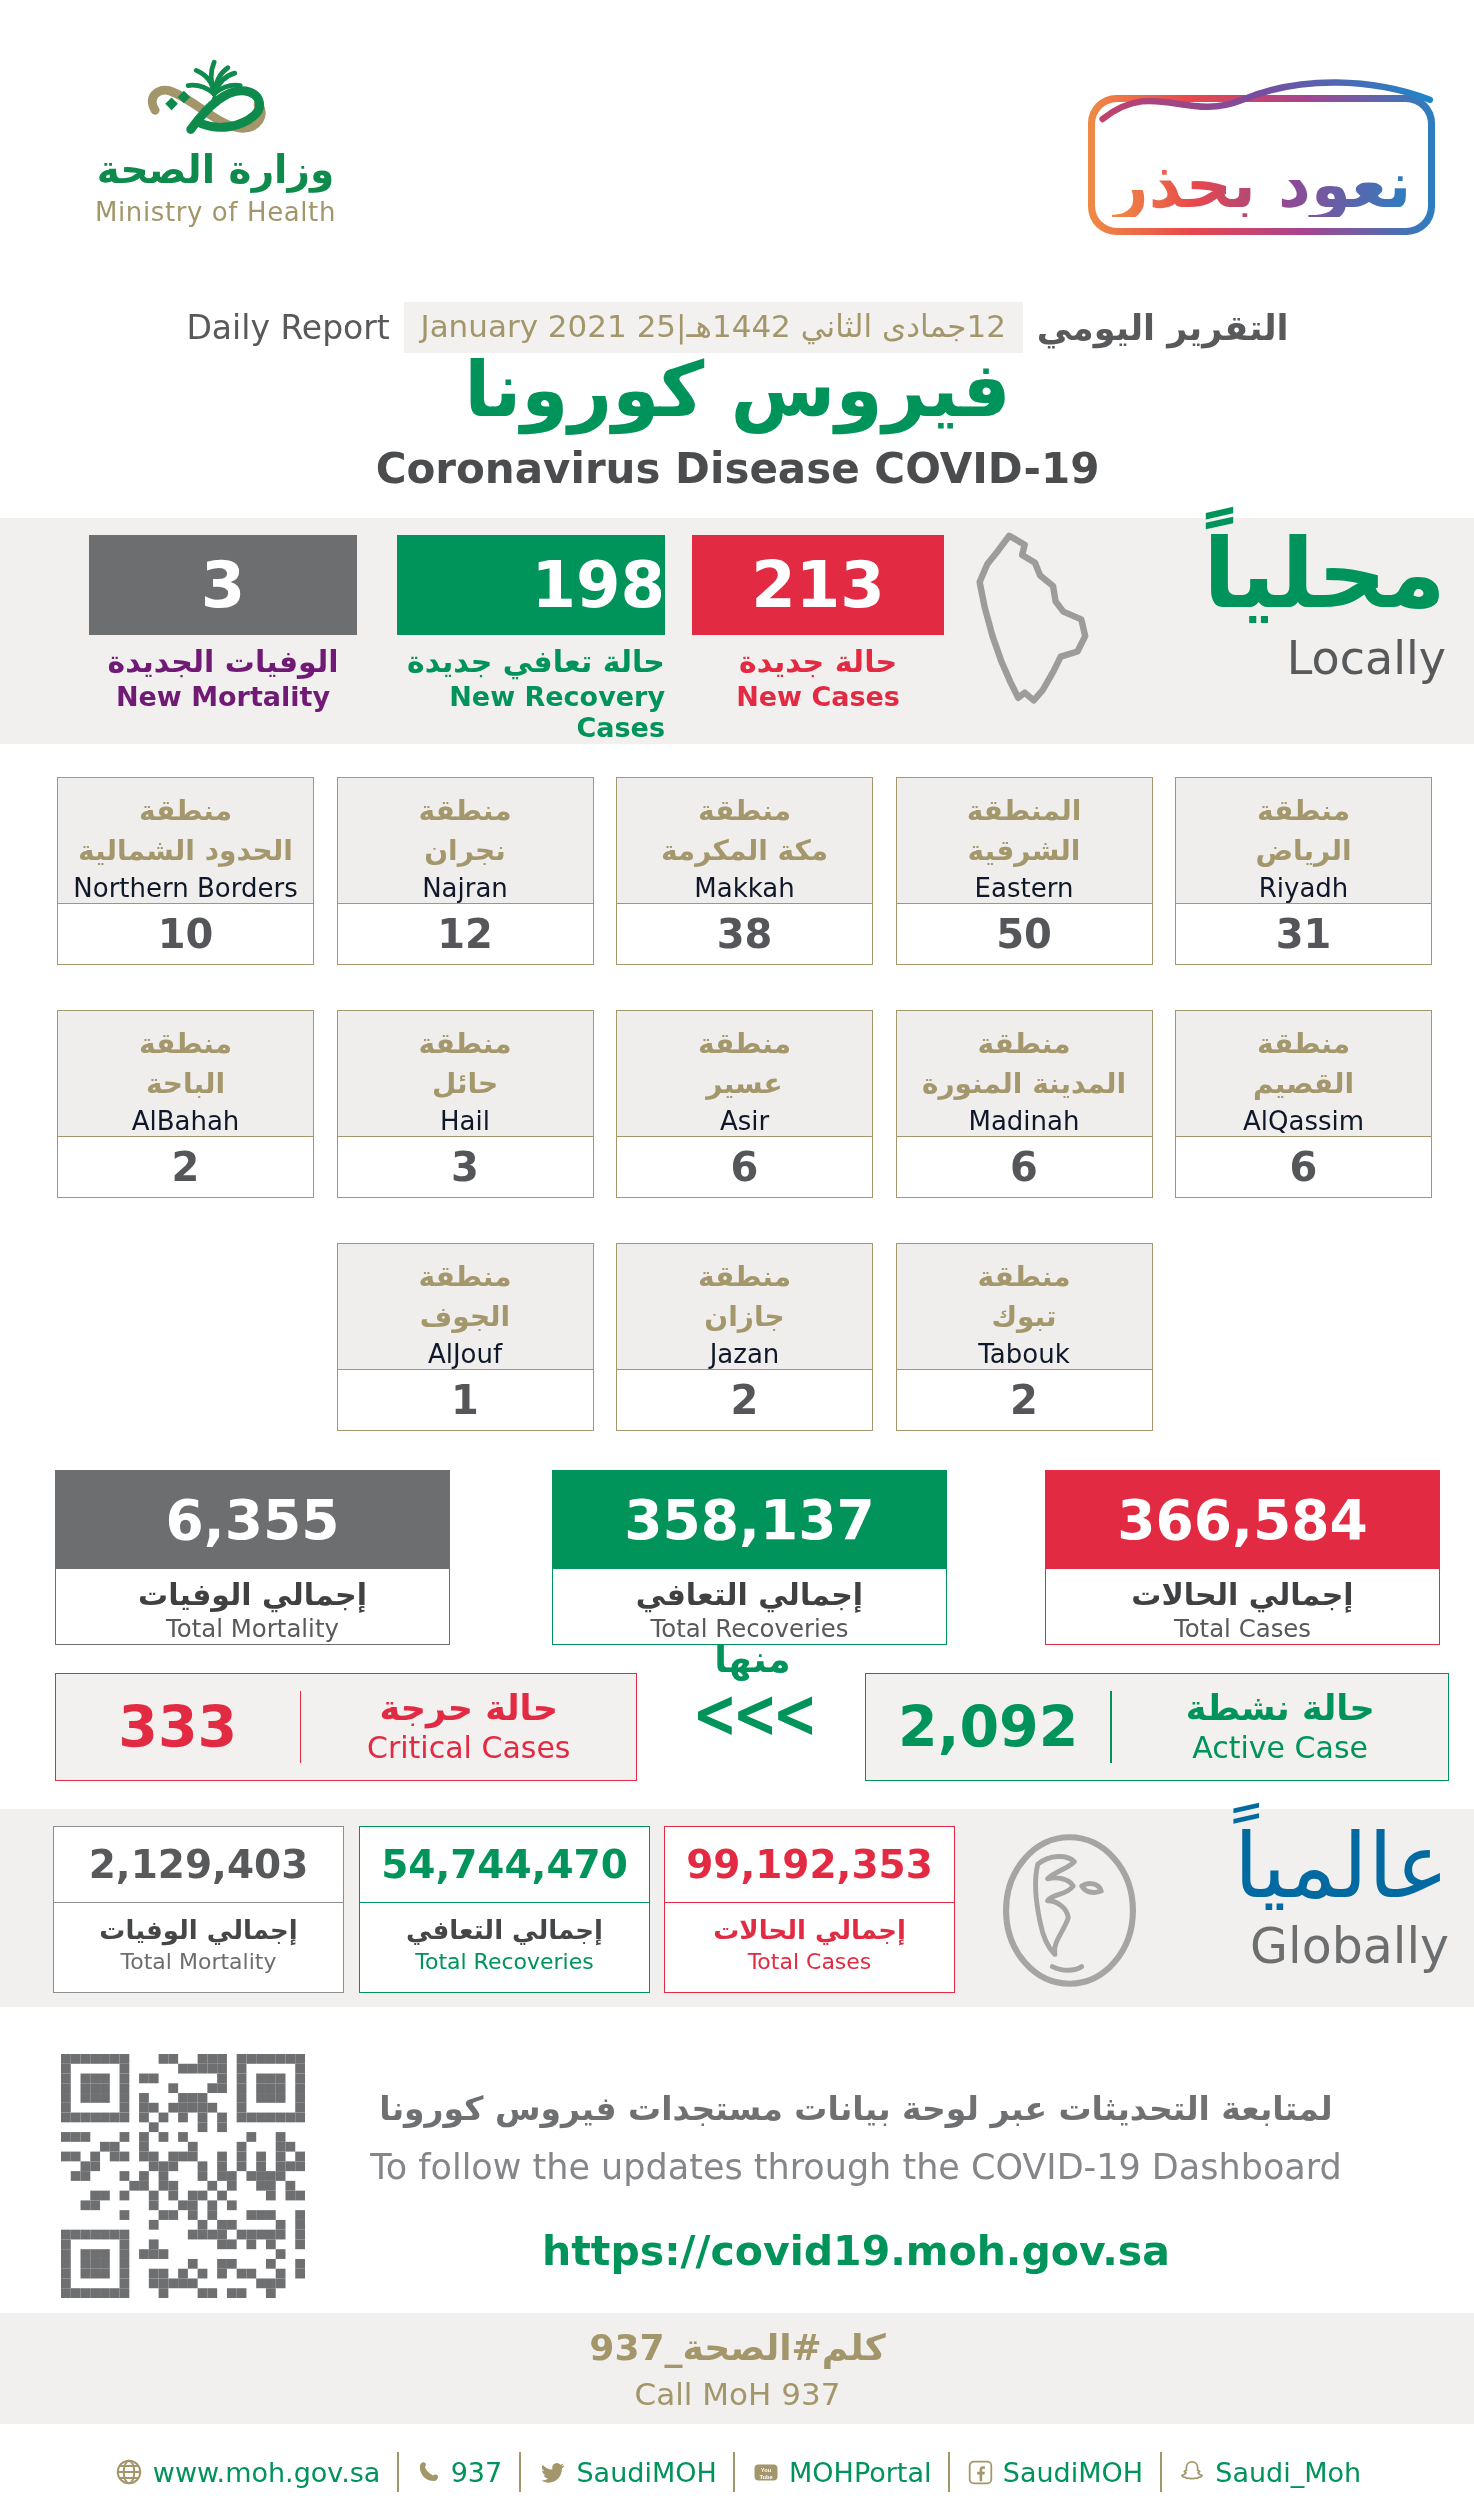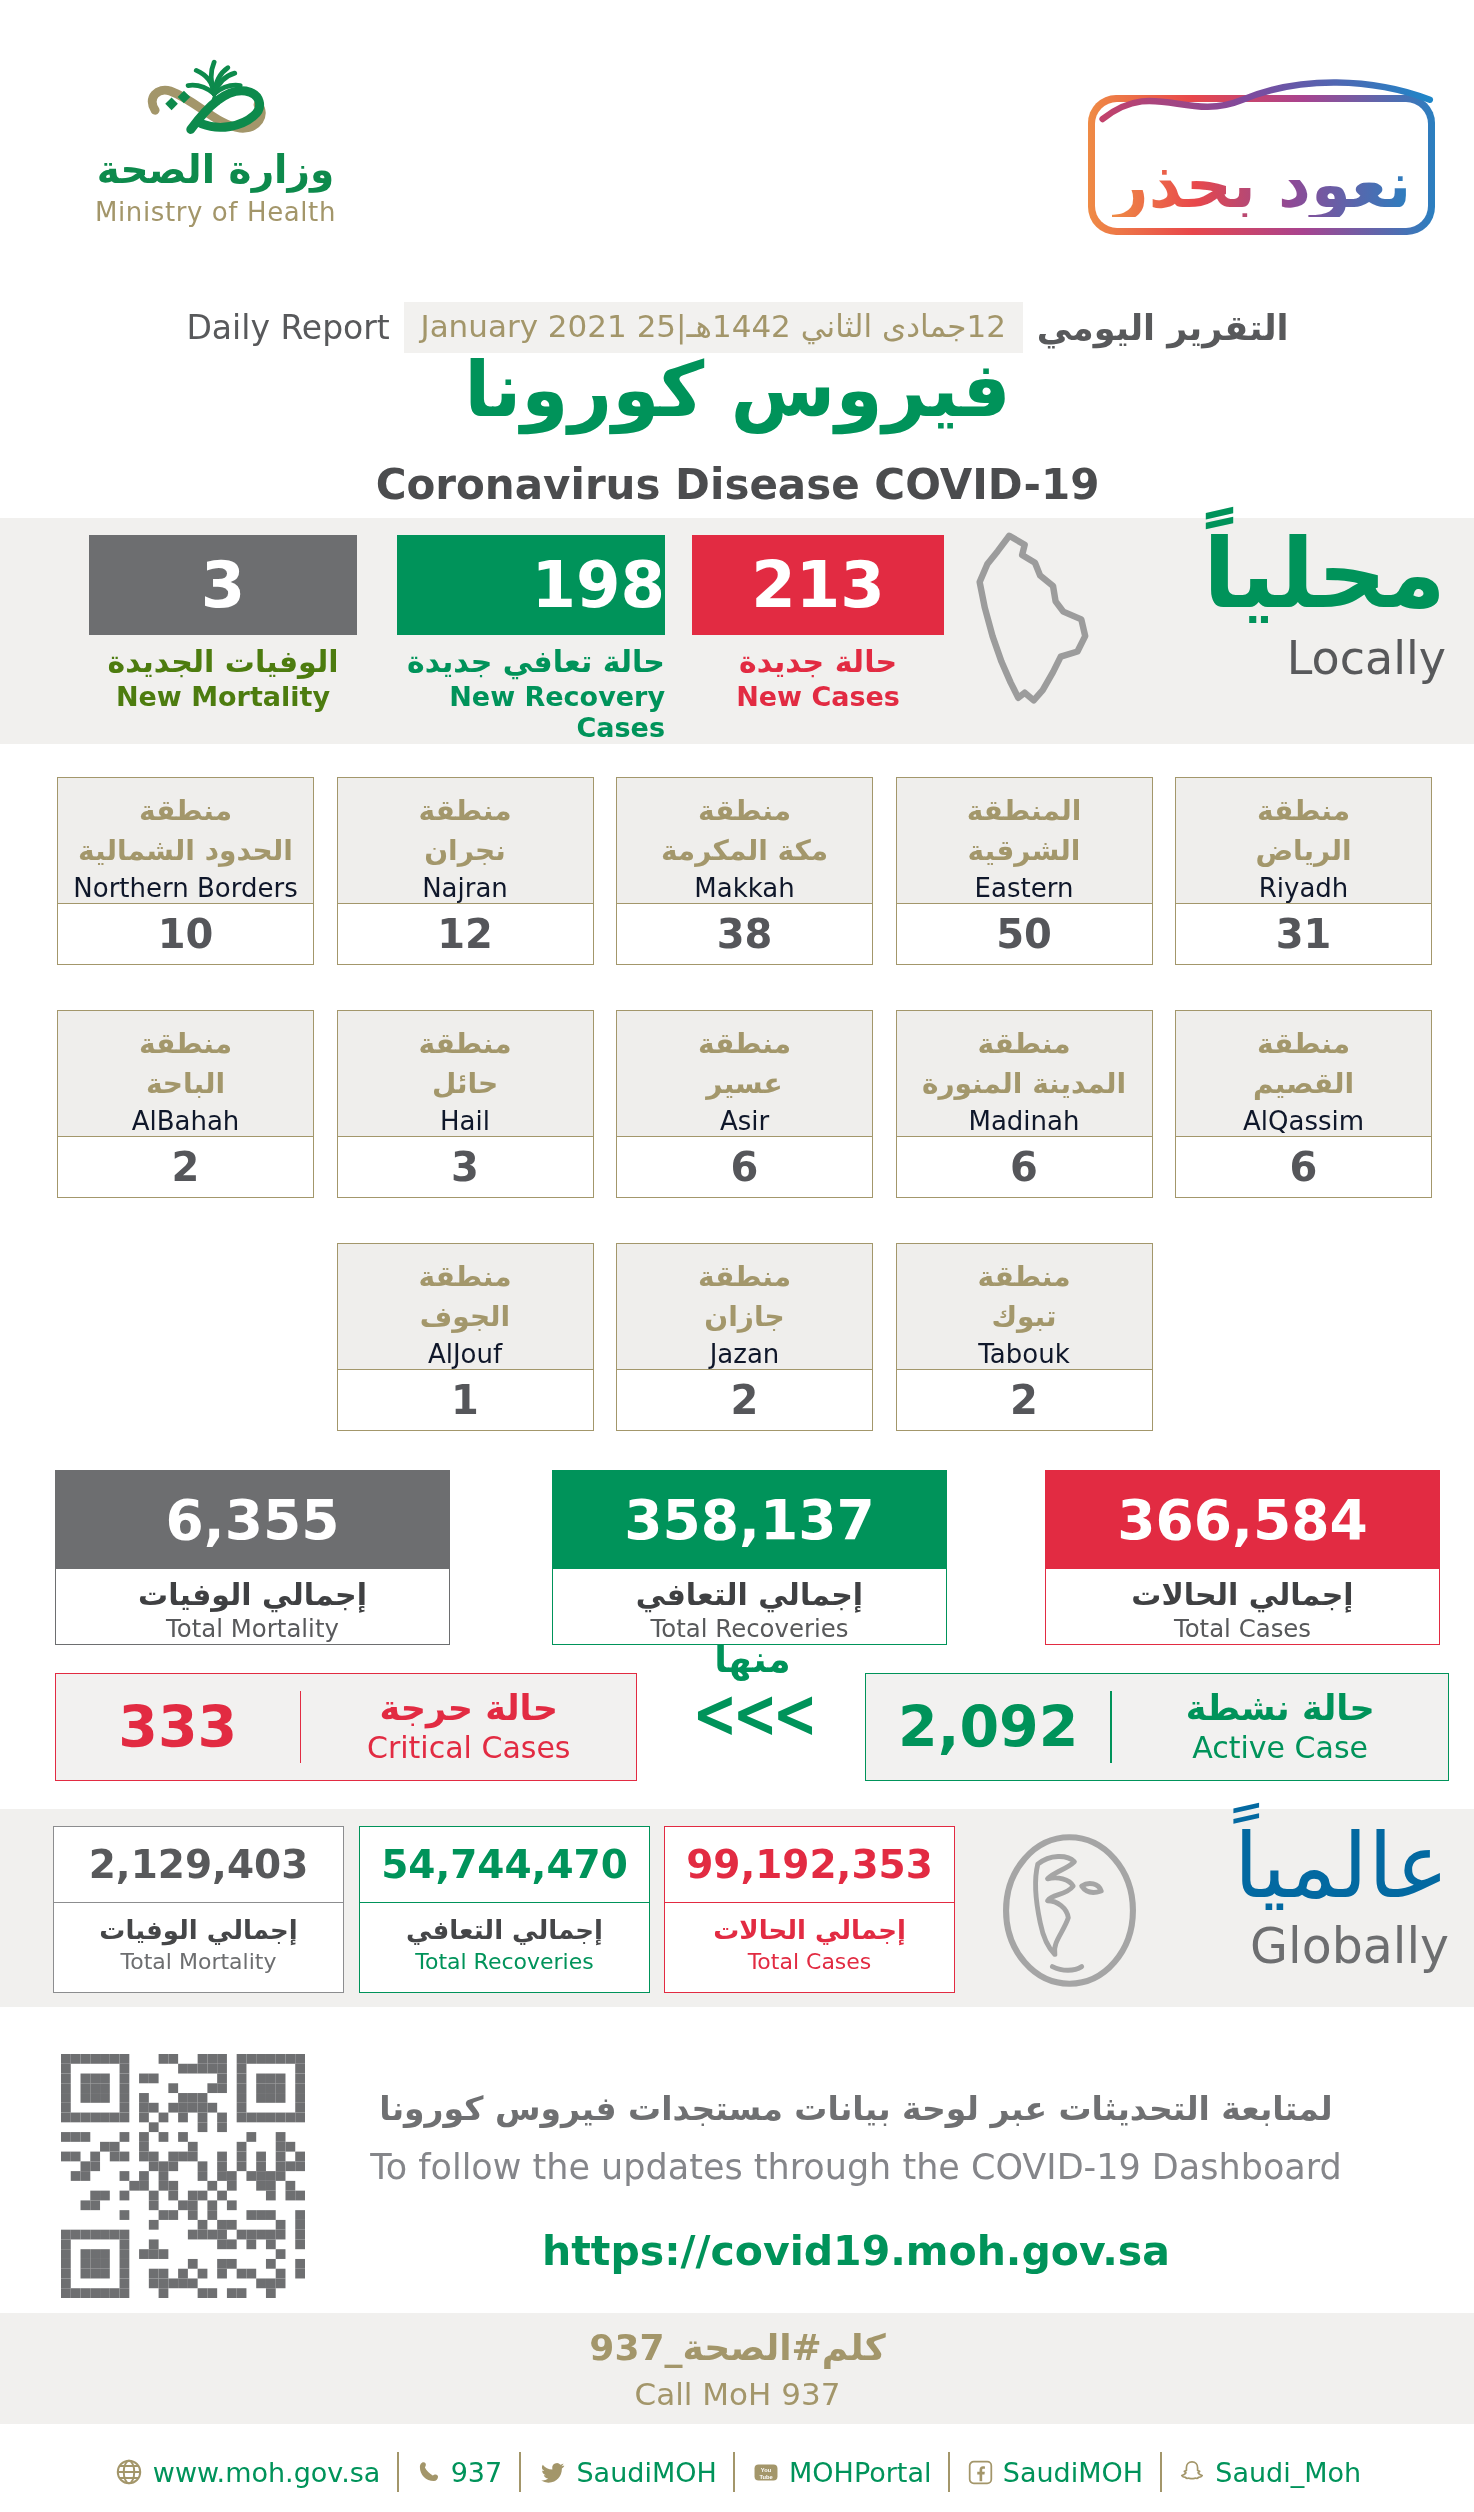--- a/index.html
+++ b/index.html
@@ -29,30 +29,30 @@
 
   
   .report-line { position: absolute; top: 302px; left: 0; width: 100%;
     display: flex; justify-content: center; align-items: center; gap: 14px; }
   .rep-en { font-size: 33px; color: #58595b; }
   .rep-date { background: #f2f1ef; color: #a3966a; font-size: 31px; direction: rtl;
     padding: 6.4px 16.7px 9px; }
   .rep-ar { font-size: 35px; font-weight: bold; color: #58595b; direction: rtl; }
   .title-ar { position: absolute; top: 346px; left: 0; width: 100%; text-align: center;
     font-size: 76px; font-weight: bold; color: #00935a; direction: rtl; line-height: 1.15; }
-  .title-en { position: absolute; top: 460px; left: 0; width: 100%; text-align: center;
+  .title-en { position: absolute; top: 444px; left: 0; width: 100%; text-align: center;
     font-size: 42px; font-weight: bold; color: #4b4c4e; }
 
   
   .locally-band { position: absolute; left: 0; top: 518px; width: 100%; height: 226px; background: #f1f0ee; }
   .stat { position: absolute; top: 17.4px; width: 268px; text-align: center; }
   .stat .num { height: 100px; line-height: 100px; font-size: 64px; font-weight: bold; color: #fff; }
   .stat .lar { margin-top: 9px; font-size: 30px; font-weight: bold; direction: rtl; }
   .stat .len { font-size: 27px; font-weight: bold; margin-top: 1.3px; }
-  .stat-gray  { left: 89px; } .stat-gray .num { background: #6d6e70; } .stat-gray .lar, .stat-gray .len { color: #4d7c0f; }
+  .stat-gray  { left: 89px; } .stat-gray .num { background: #6d6e70; } .stat-gray .lar, .stat-gray .len { color: #701a75; }
   .stat-green { left: 397px; text-align: right; } .stat-green .num { background: #00935a; } .stat-green .lar, .stat-green .len { color: #00935a; }
   .stat-red   { left: 692px; width: 252px; } .stat-red .num { background: #e22b42; } .stat-red .lar, .stat-red .len { color: #e22b42; }
   .map-icon { position: absolute; left: 958px; top: 10.3px; }
   .locally-head { position: absolute; right: 29px; top: 1.3px; text-align: right; }
   .locally-ar { font-size: 96px; font-weight: bold; color: #00935a; direction: rtl; line-height: 1.15; }
   .locally-en { font-size: 46px; color: #58595b; margin-top: 1.3px; }
 
   
   .regions-grid { position: absolute; left: 57px; top: 777px;
     display: grid; grid-template-columns: repeat(5, 257px); gap: 45px 22.5px; }

